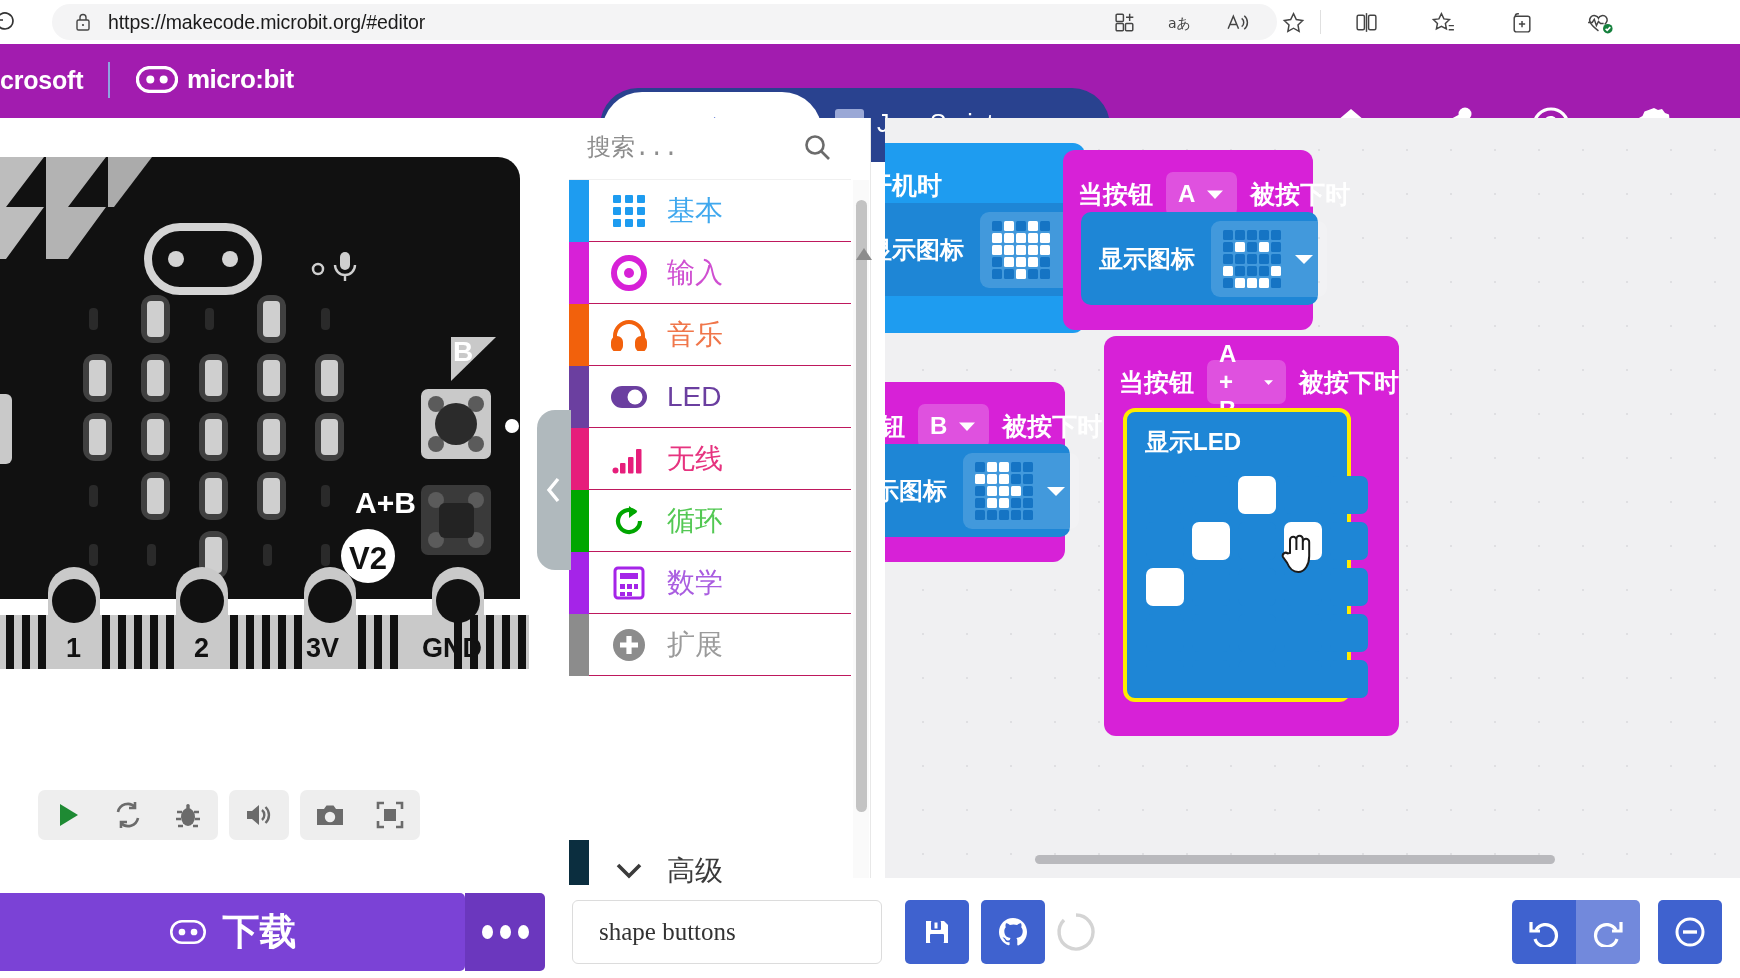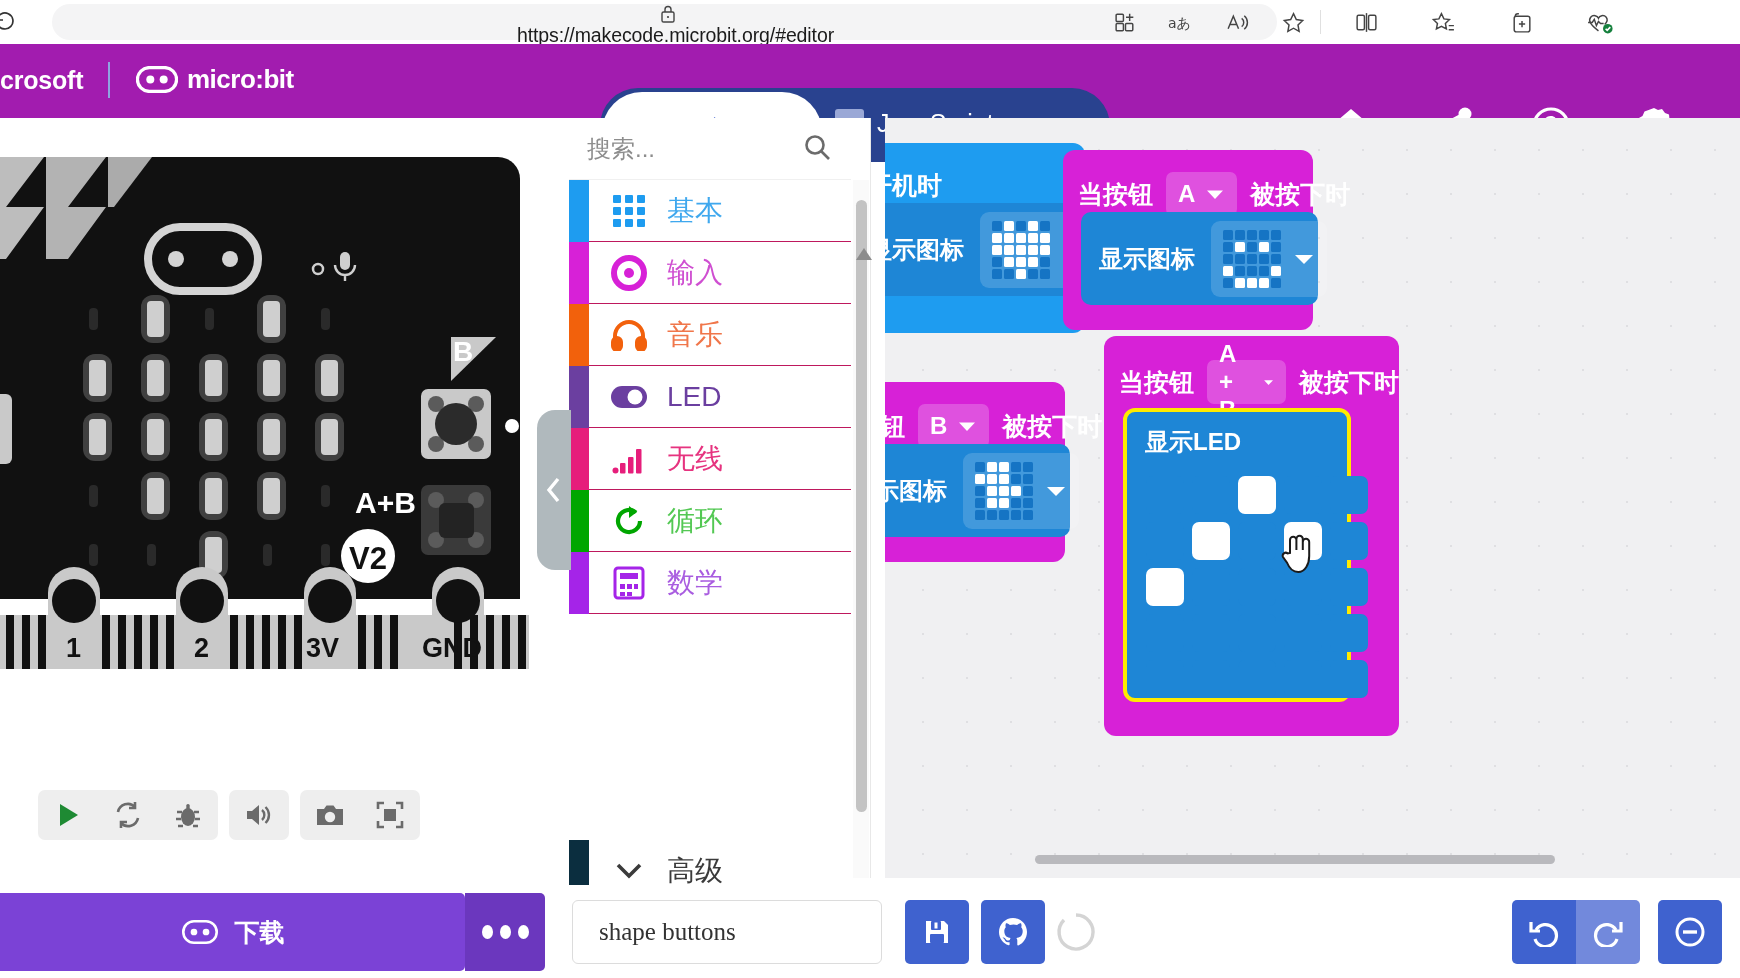--- a/index.html
+++ b/index.html
@@ -11,21 +11,20 @@
   
   #browser-bar {
     position: absolute; left: 0; top: 0; width: 1740px; height: 44px;
     background: #ffffff; display: flex; align-items: center;
   }
   #reload-icon { width: 38px; height: 38px; margin-left: -14px; display:flex; align-items:center; justify-content:center; }
   #url-pill {
     position: absolute; left: 52px; top: 4px; width: 1225px; height: 36px;
     background: #f4f4f5; border-radius: 18px; display: flex; align-items: center;
     padding-left: 22px;
-    flex-direction: column;
   }
   #lock-icon { width: 18px; height: 20px; margin-right: 16px; }
   #url-text { font-size: 19.5px; color: #1b1b1b; letter-spacing: -0.1px; white-space: nowrap; }
   .browser-btn {
     position: absolute; top: 2px; width: 42px; height: 40px;
     display: flex; align-items: center; justify-content: center;
   }
   #browser-sep { position:absolute; left: 1320px; top: 10px; width: 1px; height: 24px; background: #e0e0e0; }
 
   
@@ -86,21 +85,21 @@
     position: absolute; left: 569px; top: 118px; width: 302px; height: 760px;
     background: #ffffff; border-right: 1px solid #e8e8e8;
   }
   #search-row {
     position: absolute; left: 0; top: 0; width: 282px; height: 62px;
     display: flex; align-items: center; padding: 0 18px 0 18px;
     border-bottom: 1px solid #f0f0f0;
   }
   #search-input {
     border: none; outline: none; font-size: 24px; color: #555;
-    background: transparent; width: 215px; font-family: Liberation Sans, sans-serif;
+    background: transparent; width: 215px; font-family: Liberation Mono, monospace;
   }
   #search-input::placeholder { color: #8d8d8d; }
   .cat-row {
     position: relative; display: flex; align-items: center; height: 62px;
     border-bottom: 1px solid #be185d; width: 282px;
   }
   .cat-strip { position: absolute; left: 0; top: 0; width: 20px; height: 62px; }
   .cat-icon { width: 40px; height: 40px; margin-left: 40px; display: flex; align-items: center; justify-content: center; }
   .cat-label { margin-left: 18px; font-size: 28px; font-weight: 400; }
   #advanced-row {
@@ -160,21 +159,21 @@
   
   #bottom-bar {
     position: absolute; left: 0; top: 885px; width: 1740px; height: 93px;
     background: #ffffff;
   }
   #download-btn {
     position: absolute; left: 0; top: 8px; width: 465px; height: 78px;
     background: #7b42d6; display: flex; align-items: center; justify-content: center; gap: 16px;
     border-radius: 0 5px 5px 0;
   }
-  #download-label { color: #fff; font-size: 25px; font-weight: 700; text-align: center; }
+  #download-label { color: #fff; font-size: 37px; font-weight: 700; text-align: center; }
   #more-btn {
     position: absolute; left: 465px; top: 8px; width: 80px; height: 78px;
     background: #6b37be; border-radius: 0 5px 5px 0;
     display: flex; align-items: center; justify-content: center; gap: 7px;
   }
   .dot3 { width: 11px; height: 14px; border-radius: 50%; background: #fff; }
   #project-name-input {
     position: absolute; left: 572px; top: 15px; width: 310px; height: 64px;
     border: 1px solid #dcdcdc; border-radius: 6px; background: #fff;
     font-size: 25px; color: #333; padding-left: 26px; outline: none;
@@ -597,20 +596,30 @@
             <rect x="7" y="7" width="18" height="6" fill="#a524e8" stroke="none"></rect>
             <rect x="7" y="18" width="5" height="5" fill="#a524e8" stroke="none"></rect>
             <rect x="14" y="18" width="5" height="5" fill="#a524e8" stroke="none"></rect>
             <rect x="21" y="18" width="4" height="5" fill="#a524e8" stroke="none"></rect>
             <rect x="7" y="26" width="5" height="4" fill="#a524e8" stroke="none"></rect>
             <rect x="14" y="26" width="5" height="4" fill="#a524e8" stroke="none"></rect>
           </svg>
         </span>
         <span class="cat-label" style="color: rgb(169, 93, 224);">数学</span>
       </div>
+      <div class="cat-row">
+        <div class="cat-strip" style="background: rgb(140, 140, 140);"></div>
+        <span class="cat-icon">
+          <svg width="36" height="36" viewBox="0 0 36 36">
+            <circle cx="18" cy="18" r="16" fill="#8c8c8c"></circle>
+            <path d="M18 9 v18 M9 18 h18" stroke="#ffffff" stroke-width="5.2"></path>
+          </svg>
+        </span>
+        <span class="cat-label" style="color: rgb(155, 155, 155);">扩展</span>
+      </div>
     </div>
 
   <div id="advanced-row">
     <div class="cat-strip" style="background:#0b2e3f"></div>
     <span class="cat-icon">
       <svg width="34" height="28" viewBox="0 0 34 28" fill="none" stroke="#3b3b3b" stroke-width="3.6">
         <path d="M6 8 L17 19 L28 8"></path>
       </svg>
     </span>
     <span class="cat-label" style="color:#3b3b3b">高级</span>

